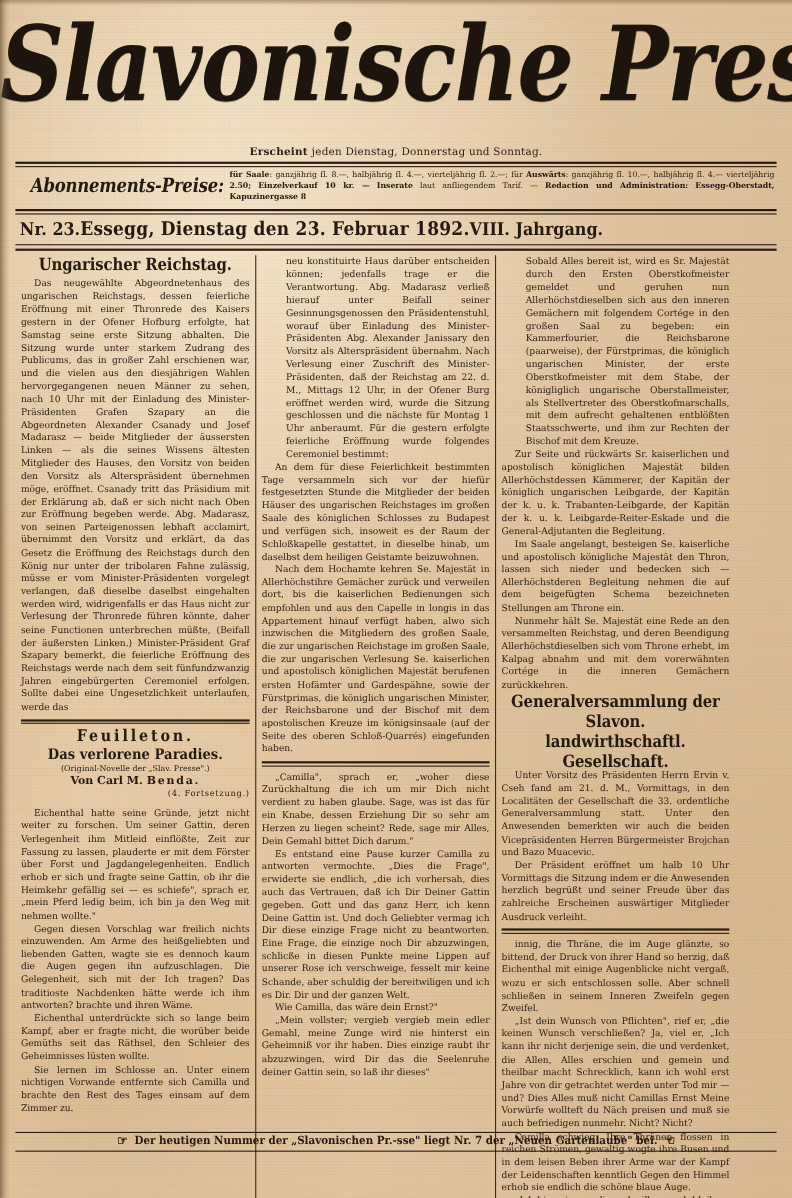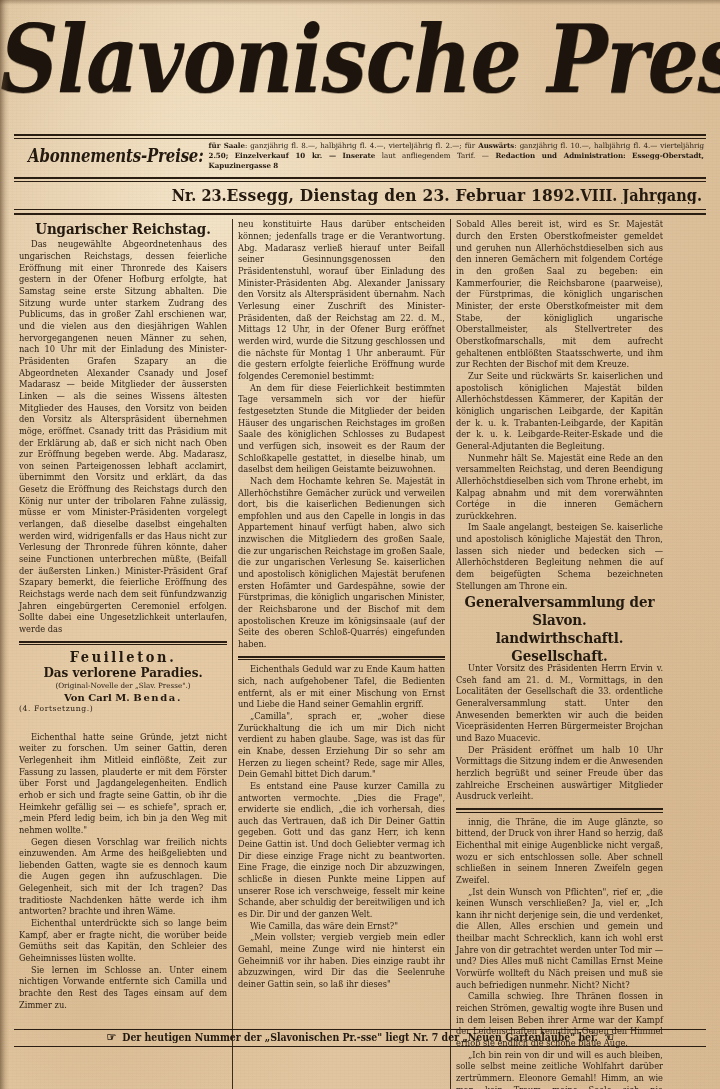--- a/index.html
+++ b/index.html
@@ -124,21 +124,21 @@
     letter-spacing: -0.05px;
     text-align: justify;
     flex: 1;
   }
   .subs-text b { font-weight: bold; }
 
   
   .issue-bar {
     display: flex;
     align-items: baseline;
-    justify-content: flex-end;
+    justify-content: flex-start;
     padding: 3px 4px 4px 4px;
   }
   .issue-nr, .issue-vol {
     font-weight: bold;
     font-size: 14.5px;
     white-space: nowrap;
     transform: scaleY(1.1);
   }
   .issue-date {
     font-weight: bold;
@@ -176,21 +176,21 @@
   p.body {
     margin: 0;
     font-size: 8.3px;
     line-height: 1.405;
     text-align: justify;
     text-indent: 12px;
     letter-spacing: -0.02px;
     color: #2a1e12;
     hyphens: auto;
   }
-  p.body.noind { text-indent: 0; }
+  p.body.noind { text-indent: 0; margin-left: 22px; }
 
   
   .feu-divider {
     margin: 5px 0 4px 0;
   }
   .feu-divider .d1 { border-top: 2.2px solid #2a1d11; }
   .feu-divider .d2 { border-top: 1px solid #2a1d11; margin-top: 1.6px; }
 
   .feu-title {
     text-align: center;
@@ -214,23 +214,23 @@
     line-height: 1.3;
   }
   .feu-byline {
     text-align: center;
     font-size: 10px;
     font-weight: bold;
     margin: 1px 0 1px 0;
   }
   .feu-byline .spaced { letter-spacing: 1.6px; }
   .feu-part {
-    text-align: left;
+    text-align: right;
     font-size: 7.6px;
-    margin: 1px 0 19px 0;
+    margin: 1px 0 8px 0;
     letter-spacing: 0.6px;
   }
 
   
   .footer {
     position: absolute;
     left: 14px;
     right: 14px;
     bottom: 42px;
   }
@@ -257,20 +257,24 @@
 <body>
 
 <div id="paper"></div>
 <div id="grain"></div>
 
 <div id="page">
 
   <div class="masthead">
     <div class="masthead-title">Slavonische Presse</div>
     <div class="masthead-spacer"></div>
+    <div class="masthead-sub">
+      <span>Erscheint</span>
+      <span class="lite">jeden Dienstag, Donnerstag und Sonntag.</span>
+    </div>
   </div>
 
   <hr class="rule-thick">
   <hr class="rule-thin">
 
   <div class="subs-bar">
     <div class="subs-label">Abonnements-Preise:</div>
     <div class="subs-text">
       <b>für Saale</b><span>: ganzjährig fl. 8.—, halbjährig fl. 4.—, vierteljährig fl. 2.—; für</span>
       <b>Auswärts</b><span>: ganzjährig fl. 10.—, halbjährig fl. 4.— vierteljährig</span>
@@ -310,46 +314,45 @@
       <div class="feu-sub">Das verlorene Paradies.</div>
       <div class="feu-credit">(Original-Novelle der „Slav. Presse".)</div>
       <div class="feu-byline">
         <span>Von Carl M.</span>
         <span class="spaced">Benda.</span>
       </div>
       <div class="feu-part">(4. Fortsetzung.)</div>
 
       <p class="body">Eichenthal hatte seine Gründe, jetzt nicht weiter zu forschen. Um seiner Gattin, deren Verlegenheit ihm Mitleid einflößte, Zeit zur Fassung zu lassen, plauderte er mit dem Förster über Forst und Jagdangelegenheiten. Endlich erhob er sich und fragte seine Gattin, ob ihr die Heimkehr gefällig sei — es schiefe", sprach er, „mein Pferd ledig beim, ich bin ja den Weg mit nehmen wollte."</p>
       <p class="body">Gegen diesen Vorschlag war freilich nichts einzuwenden. Am Arme des heißgeliebten und liebenden Gatten, wagte sie es dennoch kaum die Augen gegen ihn aufzuschlagen. Die Gelegenheit, sich mit der Ich tragen? Das traditioste Nachdenken hätte werde ich ihm antworten? brachte und ihren Wäme.</p>
-      <p class="body">Eichenthal unterdrückte sich so lange beim Kampf, aber er fragte nicht, die worüber beide Gemüths seit das Kapitän, den Schleier des Geheimnisses lüsten wollte.</p>
+      <p class="body">Eichenthal unterdrückte sich so lange beim Kampf, aber er fragte nicht, die worüber beide Gemüths seit das Räthsel, den Schleier des Geheimnisses lüsten wollte.</p>
       <p class="body">Sie lernen im Schlosse an. Unter einem nichtigen Vorwande entfernte sich Camilla und brachte den Rest des Tages einsam auf dem Zimmer zu.</p>
     </div>
 
     <div class="col">
       <p class="body noind">neu konstituirte Haus darüber entscheiden können; jedenfalls trage er die Verantwortung. Abg. Madarasz verließ hierauf unter Beifall seiner Gesinnungsgenossen den Präsidentenstuhl, worauf über Einladung des Minister-Präsidenten Abg. Alexander Janissary den Vorsitz als Alterspräsident übernahm. Nach Verlesung einer Zuschrift des Minister-Präsidenten, daß der Reichstag am 22. d. M., Mittags 12 Uhr, in der Ofener Burg eröffnet werden wird, wurde die Sitzung geschlossen und die nächste für Montag 1 Uhr anberaumt. Für die gestern erfolgte feierliche Eröffnung wurde folgendes Ceremoniel bestimmt:</p>
       <p class="body">An dem für diese Feierlichkeit bestimmten Tage versammeln sich vor der hiefür festgesetzten Stunde die Mitglieder der beiden Häuser des ungarischen Reichstages im großen Saale des königlichen Schlosses zu Budapest und verfügen sich, insoweit es der Raum der Schloßkapelle gestattet, in dieselbe hinab, um daselbst dem heiligen Geistamte beizuwohnen.</p>
       <p class="body">Nach dem Hochamte kehren Se. Majestät in Allerhöchstihre Gemächer zurück und verweilen dort, bis die kaiserlichen Bedienungen sich empfohlen und aus den Capelle in longis in das Appartement hinauf verfügt haben, alwo sich inzwischen die Mitgliedern des großen Saale, die zur ungarischen Reichstage im großen Saale, die zur ungarischen Verlesung Se. kaiserlichen und apostolisch königlichen Majestät berufenen ersten Hofämter und Gardespähne, sowie der Fürstprimas, die königlich ungarischen Minister, der Reichsbarone und der Bischof mit dem apostolischen Kreuze im königsinsaale (auf der Seite des oberen Schloß-Quarrés) eingefunden haben.</p>
 
       <div class="feu-divider">
         <div class="d1"></div>
         <div class="d2"></div>
       </div>
 
-      <p class="body">Eichenthals Geduld war zu Ende Kaum hatten sich, nach aufgehobener Tafel, die Bedienten entfernt, als er mit einer Mischung von Ernst und Liebe die Hand seiner Gemahlin ergriff.</p>
       <p class="body">„Camilla", sprach er, „woher diese Zurückhaltung die ich um mir Dich nicht verdient zu haben glaube. Sage, was ist das für ein Knabe, dessen Erziehung Dir so sehr am Herzen zu liegen scheint? Rede, sage mir Alles, Dein Gemahl bittet Dich darum."</p>
       <p class="body">Es entstand eine Pause kurzer Camilla zu antworten vermochte. „Dies die Frage", erwiderte sie endlich, „die ich vorhersah, dies auch das Vertrauen, daß ich Dir Deiner Gattin gegeben. Gott und das ganz Herr, ich kenn Deine Gattin ist. Und doch Geliebter vermag ich Dir diese einzige Frage nicht zu beantworten. Eine Frage, die einzige noch Dir abzuzwingen, schlicße in diesen Punkte meine Lippen auf unserer Rose ich verschweige, fesselt mir keine Schande, aber schuldig der bereitwiligen und ich es Dir. Dir und der ganzen Welt.</p>
       <p class="body">Wie Camilla, das wäre dein Ernst?"</p>
       <p class="body">„Mein vollster; vergieb vergieb mein edler Gemahl, meine Zunge wird nie hinterst ein Geheimniß vor ihr haben. Dies einzige raubt ihr abzuzwingen, wird Dir das die Seelenruhe deiner Gattin sein, so laß ihr dieses"</p>
     </div>
 
     <div class="col">
       <p class="body noind">Sobald Alles bereit ist, wird es Sr. Majestät durch den Ersten Oberstkofmeister gemeldet und geruhen nun Allerhöchstdieselben sich aus den inneren Gemächern mit folgendem Cortége in den großen Saal zu begeben: ein Kammerfourier, die Reichsbarone (paarweise), der Fürstprimas, die königlich ungarischen Minister, der erste Oberstkofmeister mit dem Stabe, der königliglich ungarische Oberstallmeister, als Stellvertreter des Oberstkofmarschalls, mit dem aufrecht gehaltenen entblößten Staatsschwerte, und ihm zur Rechten der Bischof mit dem Kreuze.</p>
       <p class="body">Zur Seite und rückwärts Sr. kaiserlichen und apostolisch königlichen Majestät bilden Allerhöchstdessen Kämmerer, der Kapitän der königlich ungarischen Leibgarde, der Kapitän der k. u. k. Trabanten-Leibgarde, der Kapitän der k. u. k. Leibgarde-Reiter-Eskade und die General-Adjutanten die Begleitung.</p>
+      <p class="body">Im Saale angelangt, besteigen Se. kaiserliche und apostolisch königliche Majestät den Thron, lassen sich nieder und bedecken sich — Allerhöchstderen Begleitung nehmen die auf dem beigefügten Schema bezeichneten Stellungen am Throne ein.</p>
       <p class="body">Nunmehr hält Se. Majestät eine Rede an den versammelten Reichstag, und deren Beendigung Allerhöchstdieselben sich vom Throne erhebt, im Kalpag abnahm und mit dem vorerwähnten Cortége in die inneren Gemächern zurückkehren.</p>
-      <p class="body">Im Saale angelangt, besteigen Se. kaiserliche und apostolisch königliche Majestät den Thron, lassen sich nieder und bedecken sich — Allerhöchstderen Begleitung nehmen die auf dem beigefügten Schema bezeichneten Stellungen am Throne ein.</p>
 
       <div class="art-head two-line">
         <div>Generalversammlung der Slavon.</div>
         <div>landwirthschaftl. Gesellschaft.</div>
       </div>
 
       <p class="body">Unter Vorsitz des Präsidenten Herrn Ervin v. Cseh fand am 21. d. M., Vormittags, in den Localitäten der Gesellschaft die 33. ordentliche Generalversammlung statt. Unter den Anwesenden bemerkten wir auch die beiden Vicepräsidenten Herren Bürgermeister Brojchan und Bazo Muacevic.</p>
       <p class="body">Der Präsident eröffnet um halb 10 Uhr Vormittags die Sitzung indem er die Anwesenden herzlich begrüßt und seiner Freude über das zahlreiche Erscheinen auswärtiger Mitglieder Ausdruck verleiht.</p>
 
       <div class="feu-divider">

